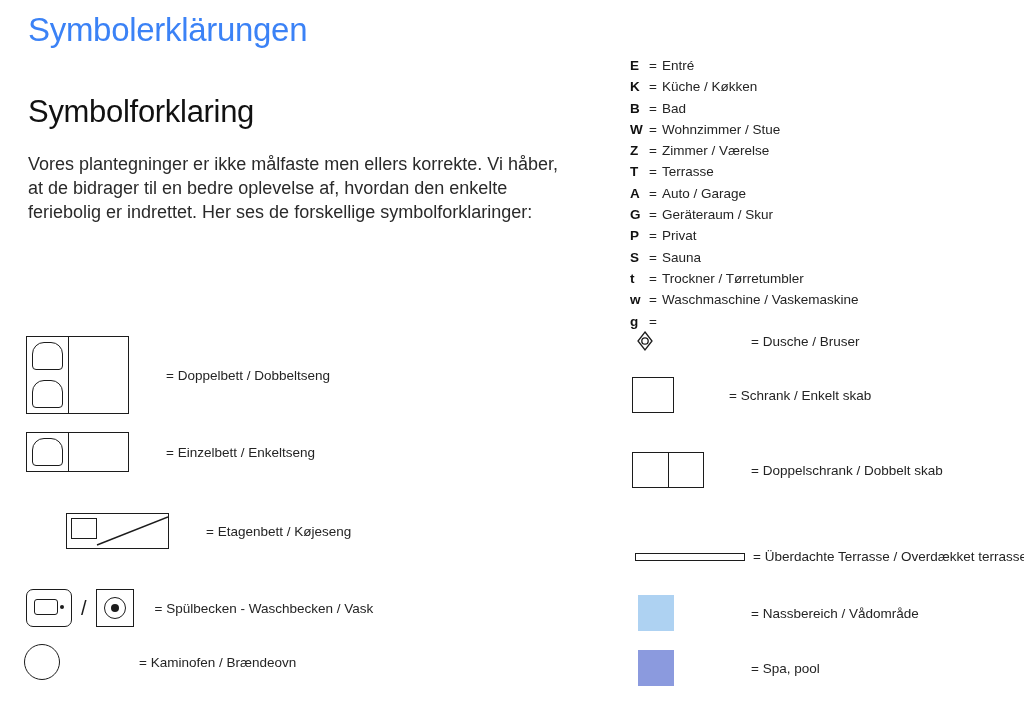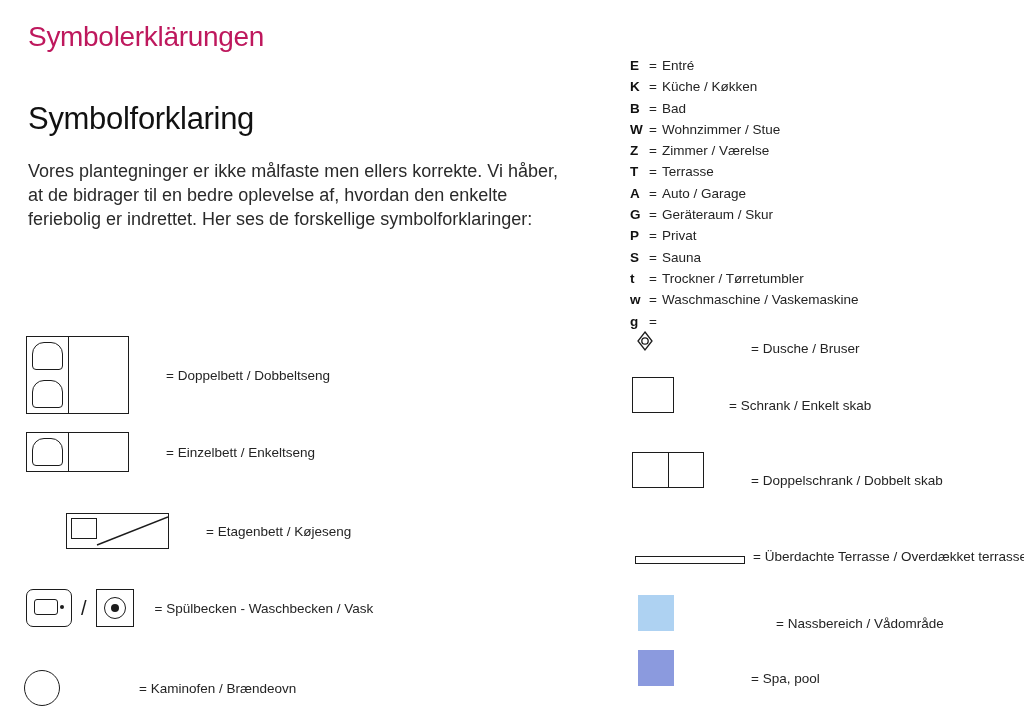--- a/index.html
+++ b/index.html
@@ -21,26 +21,26 @@
     height: 723px;
   }
   
   .left-col {
     position: absolute;
     left: 28px;
     top: 0px;
     width: 560px;
   }
   .title-de {
-    font-size: 28px;
+    font-size: 33px;
     font-weight: normal;
     letter-spacing: -0.3px;
-    color: #be185d;
+    color: #3b82f6;
     margin: 0;
-    padding-top: 17px;
+    padding-top: 10px;
     line-height: 40px;
   }
   .para {
     font-size: 14.5px;
     line-height: 23px;
     color: #2a2a2a;
     margin: 0;
     padding-top: 16px;
     max-width: 500px;
   }
@@ -244,21 +244,21 @@
     width: 18px;
     text-align: center;
   }
   .abbr-text {
     color: #242424;
   }
 
   .rsym-row {
     position: absolute;
     display: flex;
-    align-items: flex-end;
+    align-items: center;
   }
   .rsym-label {
     font-size: 13.5px;
     color: #242424;
     white-space: nowrap;
   }
 
   .shower-icon {
     width: 30px;
     height: 30px;
@@ -349,21 +349,21 @@
       <div class="tap"></div>
     </div>
     <span class="slash">/</span>
     <div class="sink-square">
       <div class="c1"></div>
       <div class="c2"></div>
     </div>
     <span class="sym-label" style="margin-left:21px;">= Spülbecken - Waschbecken / Vask</span>
   </div>
 
-  <div class="sym-row" style="left:24px; top:670px;">
+  <div class="sym-row" style="left:24px; top:644px;">
     <div class="stove-circle"></div>
     <span class="sym-label" style="margin-left:79px;">= Kaminofen / Brændeovn</span>
   </div>
 
   <div class="right-col">
     <div class="abbr-row">
       <span class="abbr-key">E</span>
       <span class="abbr-eq">=</span>
       <span class="abbr-text">Entré</span>
     </div>
@@ -451,21 +451,21 @@
   </div>
 
 
   <div class="rsym-row" style="left:635px; top:549px;">
     <div class="covered-terrace"></div>
     <span class="rsym-label" style="margin-left:8px;">= Überdachte Terrasse / Overdækket terrasse</span>
   </div>
 
   <div class="rsym-row" style="left:638px; top:595px;">
     <div class="swatch" id="swatch-wet" style="background: rgb(174, 210, 242);"></div>
-    <span class="rsym-label" style="margin-left:102px;">= Nassbereich / Vådområde</span>
+    <span class="rsym-label" style="margin-left:77px;">= Nassbereich / Vådområde</span>
   </div>
 
   <div class="rsym-row" style="left:638px; top:650px;">
     <div class="swatch" id="swatch-spa" style="background: rgb(139, 154, 222);"></div>
     <span class="rsym-label" style="margin-left:77px;">= Spa, pool</span>
   </div>
 
 </div>
 
 </body></html>

